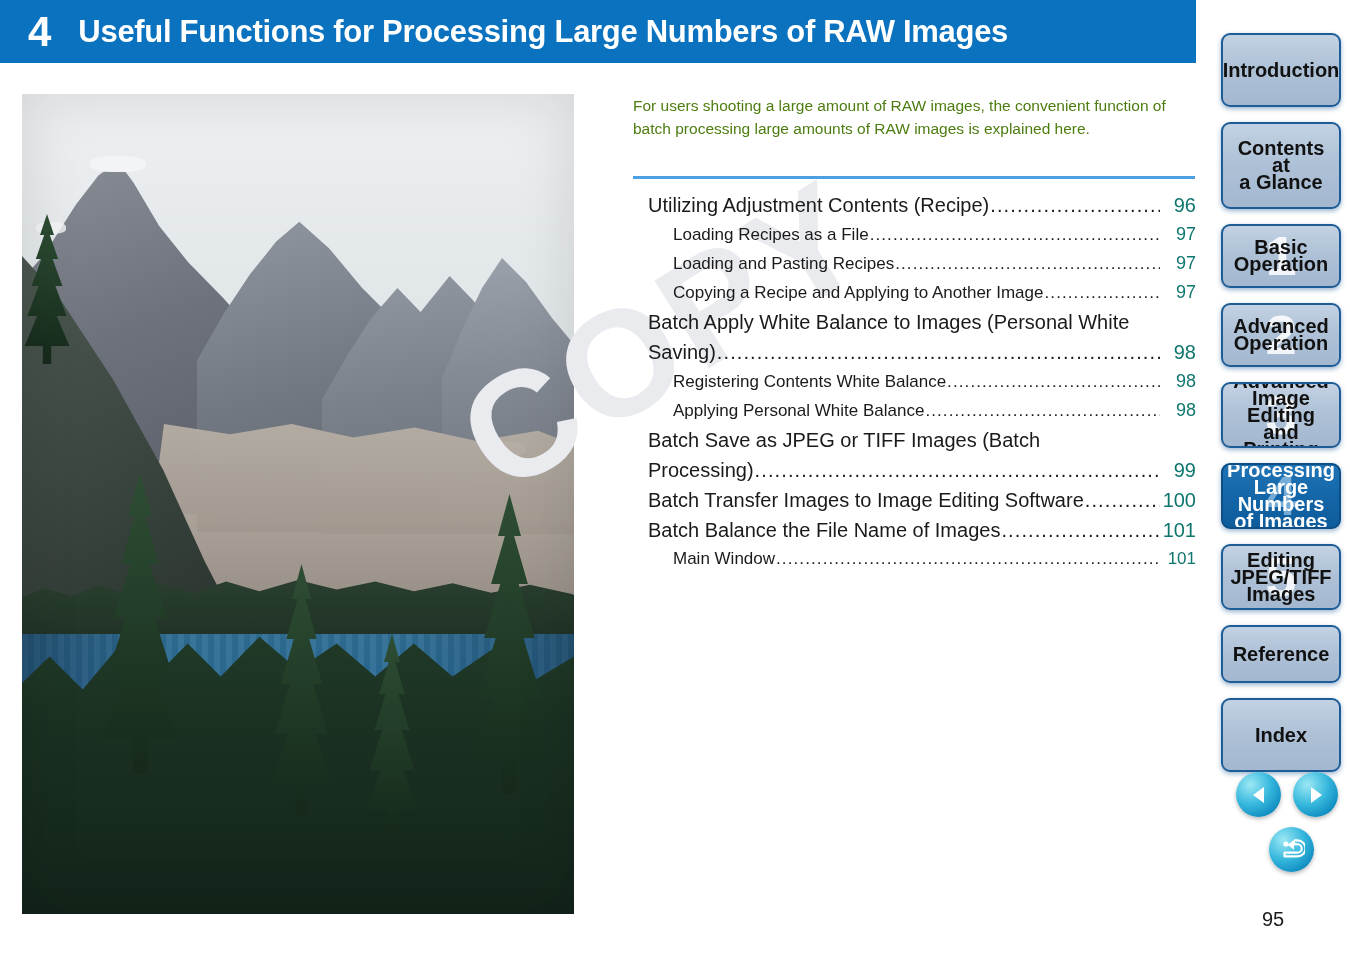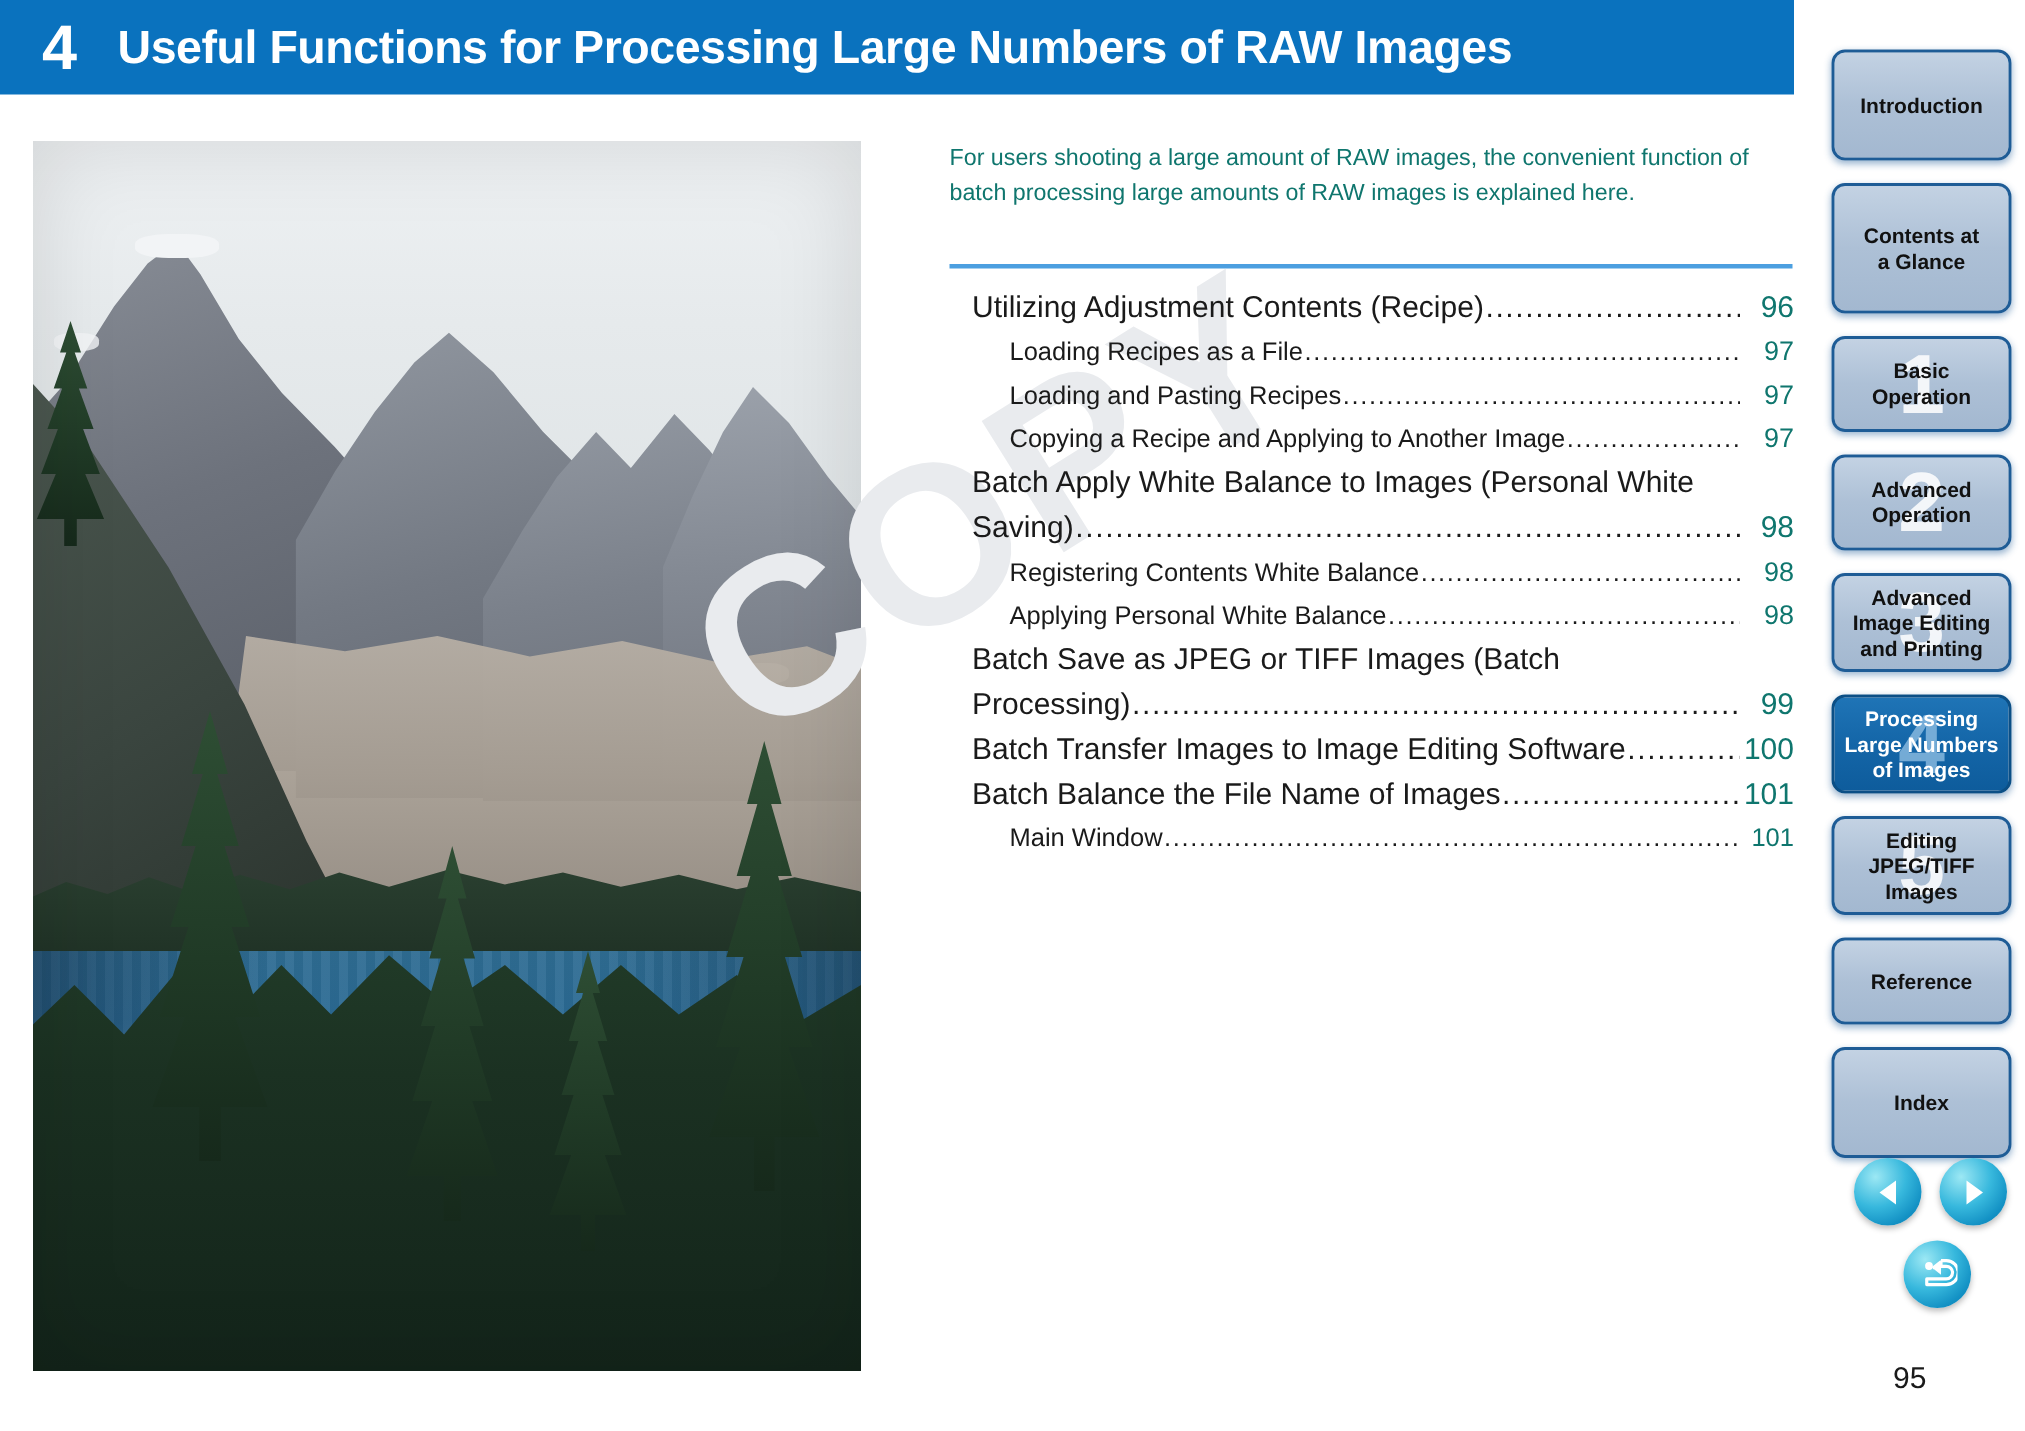--- a/index.html
+++ b/index.html
@@ -114,21 +114,21 @@
   }
   .vignette{
     position:absolute;inset:0;
     box-shadow:inset 0 0 60px rgba(0,0,0,.12);
     pointer-events:none;
   }
 
   
   #intro{
     position:absolute;left:633px;top:95px;width:562px;
-    font-size:15.5px;line-height:22.5px;color:#0f766e;
+    font-size:15.5px;line-height:22.5px;color:#4d7c0f;
   }
 
   #divider{
     position:absolute;left:633px;top:176px;width:562px;height:3px;
     background:#4C9FE0;
   }
 
   
   #toc{
     position:absolute;left:633px;top:190px;width:563px;
@@ -195,21 +195,21 @@
     font-size:56px;font-weight:bold;
     color:rgba(255,255,255,.85);
     line-height:1;
     top:50%;left:50%;
     transform:translate(-50%,-50%);
     pointer-events:none;
   }
   .side-btn .side-label{
     position:relative;
     z-index:2;
-    font-size:14px;font-weight:bold;
+    font-size:20px;font-weight:bold;
     color:#111;
     text-align:center;
     line-height:17px;
     padding:0 4px;
   }
   .side-btn.active{
     background:linear-gradient(180deg,#1f74b6 0%,#1466a8 50%,#0e5c9c 100%);
     border-color:#0B4F86;
   }
   .side-btn.active .side-label{color:#ffffff;}

